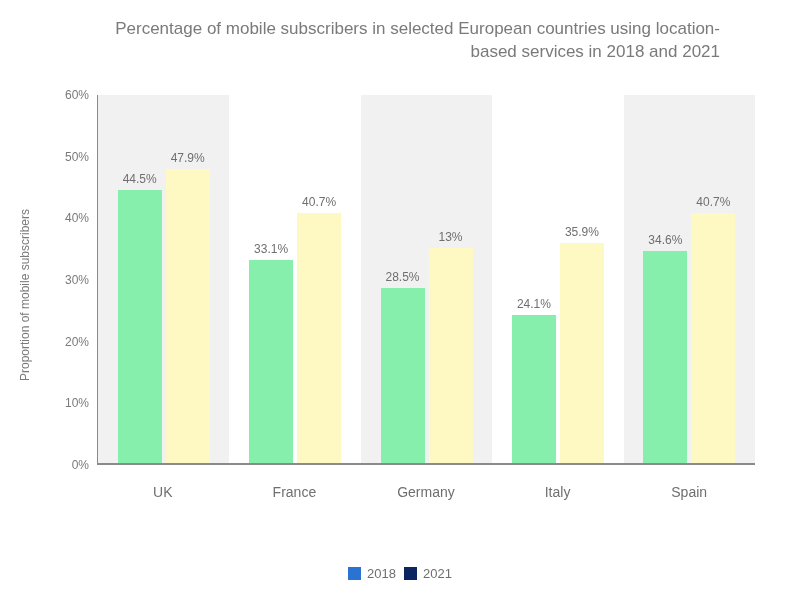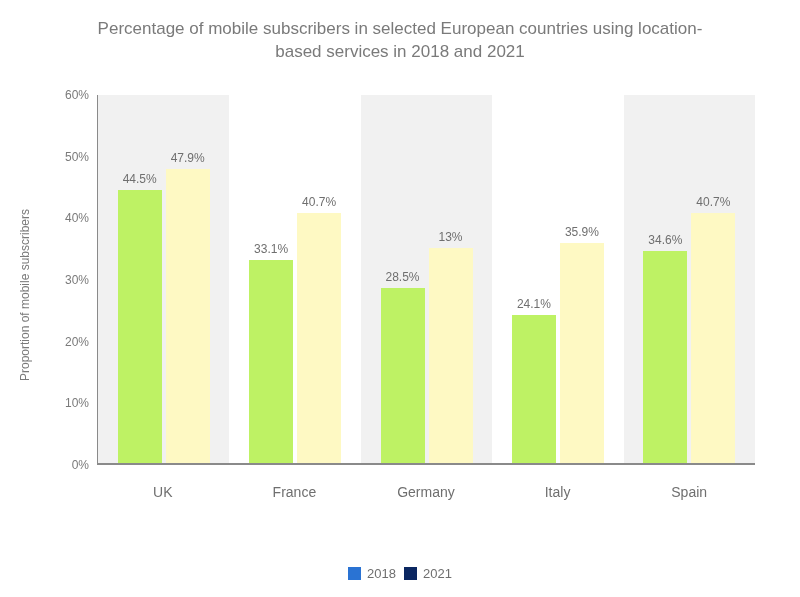--- a/index.html
+++ b/index.html
@@ -4,21 +4,21 @@
 <style>
   * { box-sizing: border-box; margin: 0; padding: 0; }
   body {
     width: 800px;
     height: 597px;
     background: #fff;
     font-family: Arial, Helvetica, sans-serif;
     position: relative;
   }
   .title {
-    text-align: center;
+    text-align: right;
     color: #7a7a7a;
     font-size: 17px;
     font-weight: 400;
     padding: 18px 80px 8px;
     line-height: 1.35;
   }
   .chart-wrap {
     position: absolute;
     left: 55px;
     top: 95px;
@@ -89,21 +89,21 @@
     gap: 4px;
     padding: 0 18px;
   }
   .shade {
     background: #f1f1f1;
   }
   .bar {
     width: 44px;
     position: relative;
   }
-  .bar-a { background: #bef264; padding-left: 16px; }
+  .bar-a { background: #86efac; padding-left: 16px; }
   .bar-b { background: #fef9c3; }
   .bar-val {
     position: absolute;
     top: -18px;
     left: 50%;
     transform: translateX(-50%);
     font-size: 12px;
     color: #6f6f6f;
     white-space: nowrap;
   }

